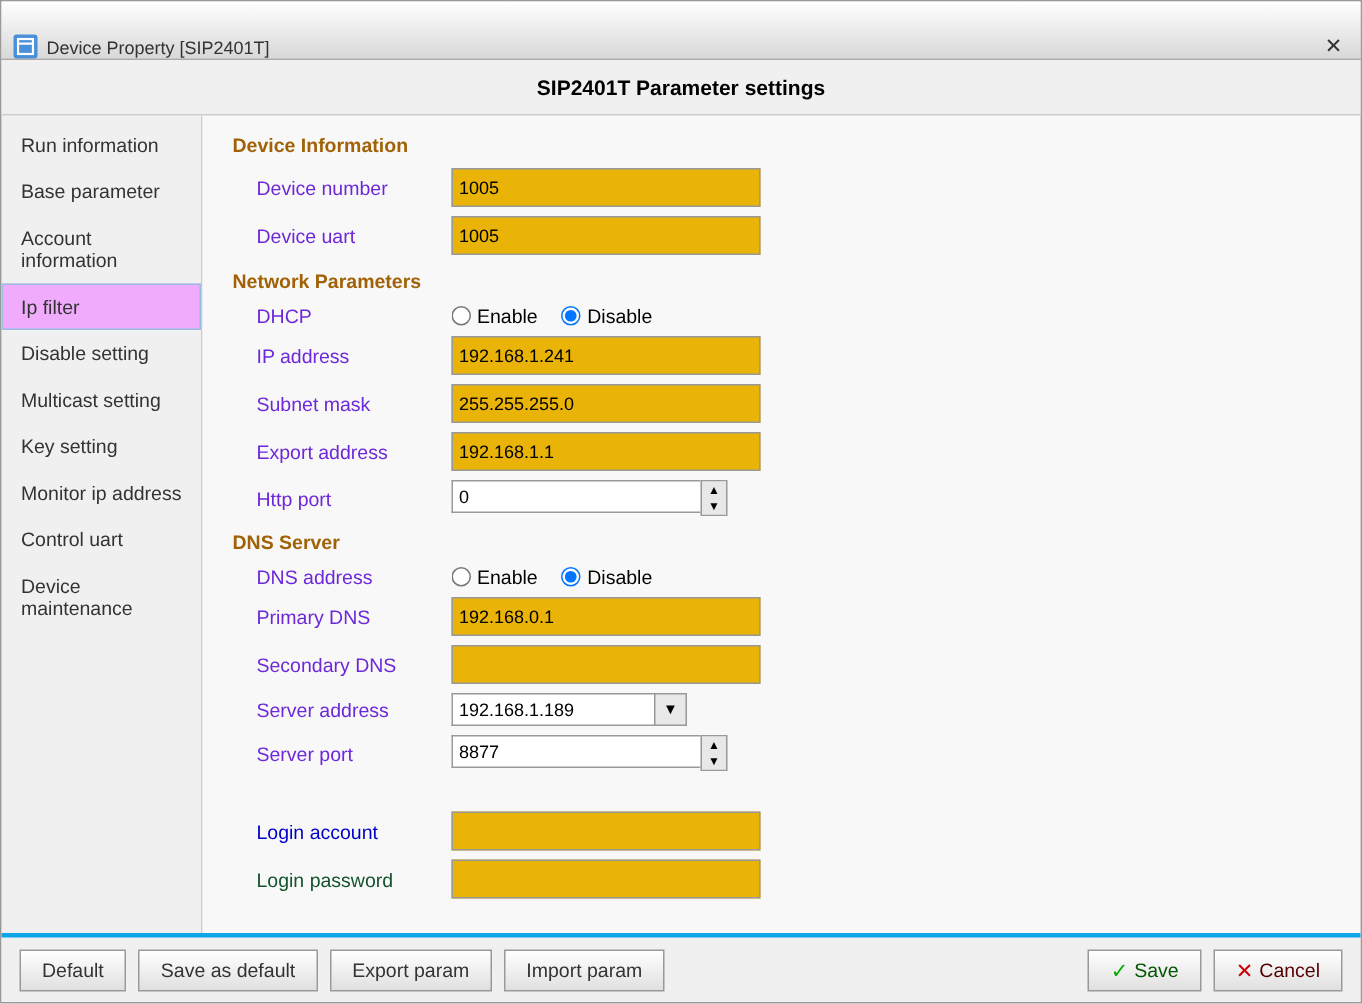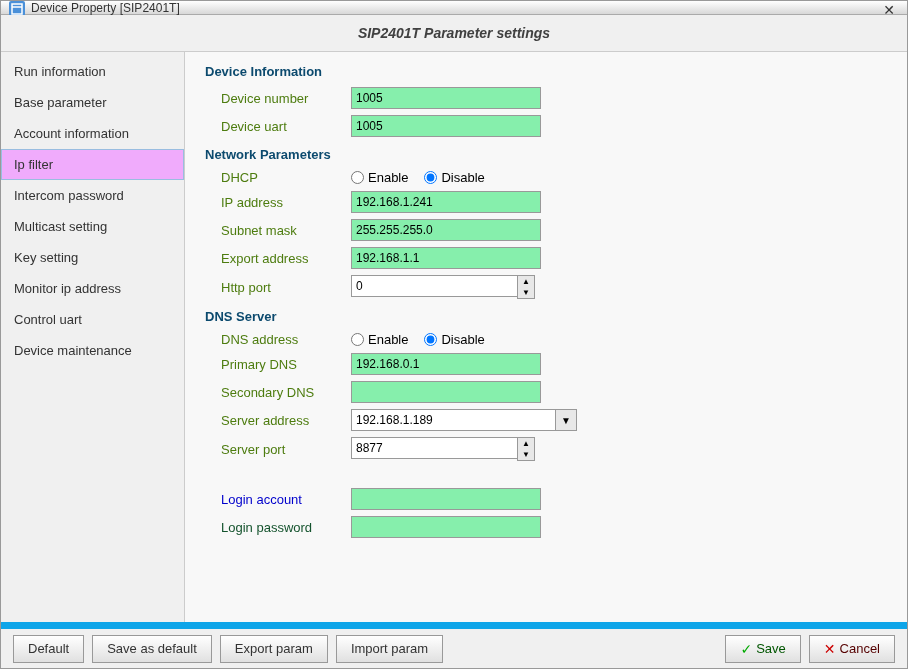--- a/index.html
+++ b/index.html
@@ -10,23 +10,23 @@
       height: 669px;
       background: #f0f0f0;
       border: 1px solid #999;
       display: flex;
       flex-direction: column;
       box-shadow: 2px 2px 8px rgba(0,0,0,0.3);
     }
 
     .title-bar {
       background: linear-gradient(to bottom, #ffffff, #d8d8d8);
-      height: 14px;
-      display: flex;
-      align-items: flex-start;
+      height: 39px;
+      display: flex;
+      align-items: flex-end;
       padding: 0 8px;
       border-bottom: 1px solid #aaa;
       flex-shrink: 0;
     }
 
     .title-bar-icon {
       width: 16px;
       height: 16px;
       margin-right: 6px;
       background: #4a90d9;
@@ -54,35 +54,34 @@
       font-size: 14px;
       color: #333;
       border: 1px solid transparent;
     }
 
     .header {
       text-align: center;
       padding: 10px;
       font-size: 14px;
       font-weight: bold;
-      color: #404040;
+      color: #000000;
       background: #f0f0f0;
       border-bottom: 1px solid #ccc;
       flex-shrink: 0;
-      font-style: italic;
     }
 
     .main-content {
       display: flex;
       flex: 1;
       overflow: hidden;
     }
 
     .sidebar {
-      width: 184px;
+      width: 134px;
       background: #f0f0f0;
       border-right: 1px solid #ccc;
       padding: 4px 0;
       flex-shrink: 0;
     }
 
     .sidebar-item {
       padding: 7px 12px;
       cursor: pointer;
       color: #333;
@@ -98,50 +97,50 @@
     .content-area {
       flex: 1;
       padding: 12px 20px;
       overflow-y: auto;
       background: #f8f8f8;
     }
 
     .section-title {
       font-weight: bold;
       font-size: 13px;
-      color: #0c4a6e;
+      color: #a16207;
       margin-bottom: 8px;
       margin-top: 10px;
     }
 
     .section-title:first-child {
       margin-top: 0;
     }
 
     .form-row {
       display: flex;
       align-items: center;
       margin-bottom: 6px;
       padding-left: 16px;
     }
 
     .form-label {
       width: 130px;
-      color: #4d7c0f;
+      color: #6d28d9;
       font-size: 13px;
       flex-shrink: 0;
     }
 
     .form-input {
-      width: 190px;
+      width: 206px;
       height: 22px;
       border: 1px solid #999;
-      padding: 2px 4px;
+      padding: 12px 4px;
       font-size: 12px;
-      background: #86efac;
+      background: #eab308;
     }
 
     .radio-group {
       display: flex;
       align-items: flex-start;
       gap: 16px;
     }
 
     .radio-option {
       display: flex;
@@ -188,21 +187,21 @@
       border: none;
       background: #e8e8e8;
     }
 
     .dropdown-input {
       display: flex;
       align-items: stretch;
     }
 
     .dropdown-input input {
-      width: 204px;
+      width: 135px;
       height: 22px;
       border: 1px solid #999;
       border-right: none;
       padding: 2px 4px;
       font-size: 12px;
       background: white;
     }
 
     .dropdown-btn {
       width: 22px;
@@ -212,21 +211,21 @@
       cursor: pointer;
       display: flex;
       align-items: center;
       justify-content: center;
       font-size: 10px;
     }
 
     .footer {
       height: 46px;
       background: #f0f0f0;
-      border-top: 7px solid #0ea5e9;
+      border-top: 3px solid #0ea5e9;
       display: flex;
       align-items: center;
       padding: 0 12px;
       gap: 8px;
       flex-shrink: 0;
     }
 
     .footer-btn {
       height: 28px;
       padding: 0 14px;
@@ -295,21 +294,21 @@
       <div class="sidebar-item">
         <span>Base parameter</span>
       </div>
       <div class="sidebar-item">
         <span>Account information</span>
       </div>
       <div class="sidebar-item active">
         <span>Ip filter</span>
       </div>
       <div class="sidebar-item">
-        <span>Intercom password</span>
+        <span>Disable setting</span>
       </div>
       <div class="sidebar-item">
         <span>Multicast setting</span>
       </div>
       <div class="sidebar-item">
         <span>Key setting</span>
       </div>
       <div class="sidebar-item">
         <span>Monitor ip address</span>
       </div>

